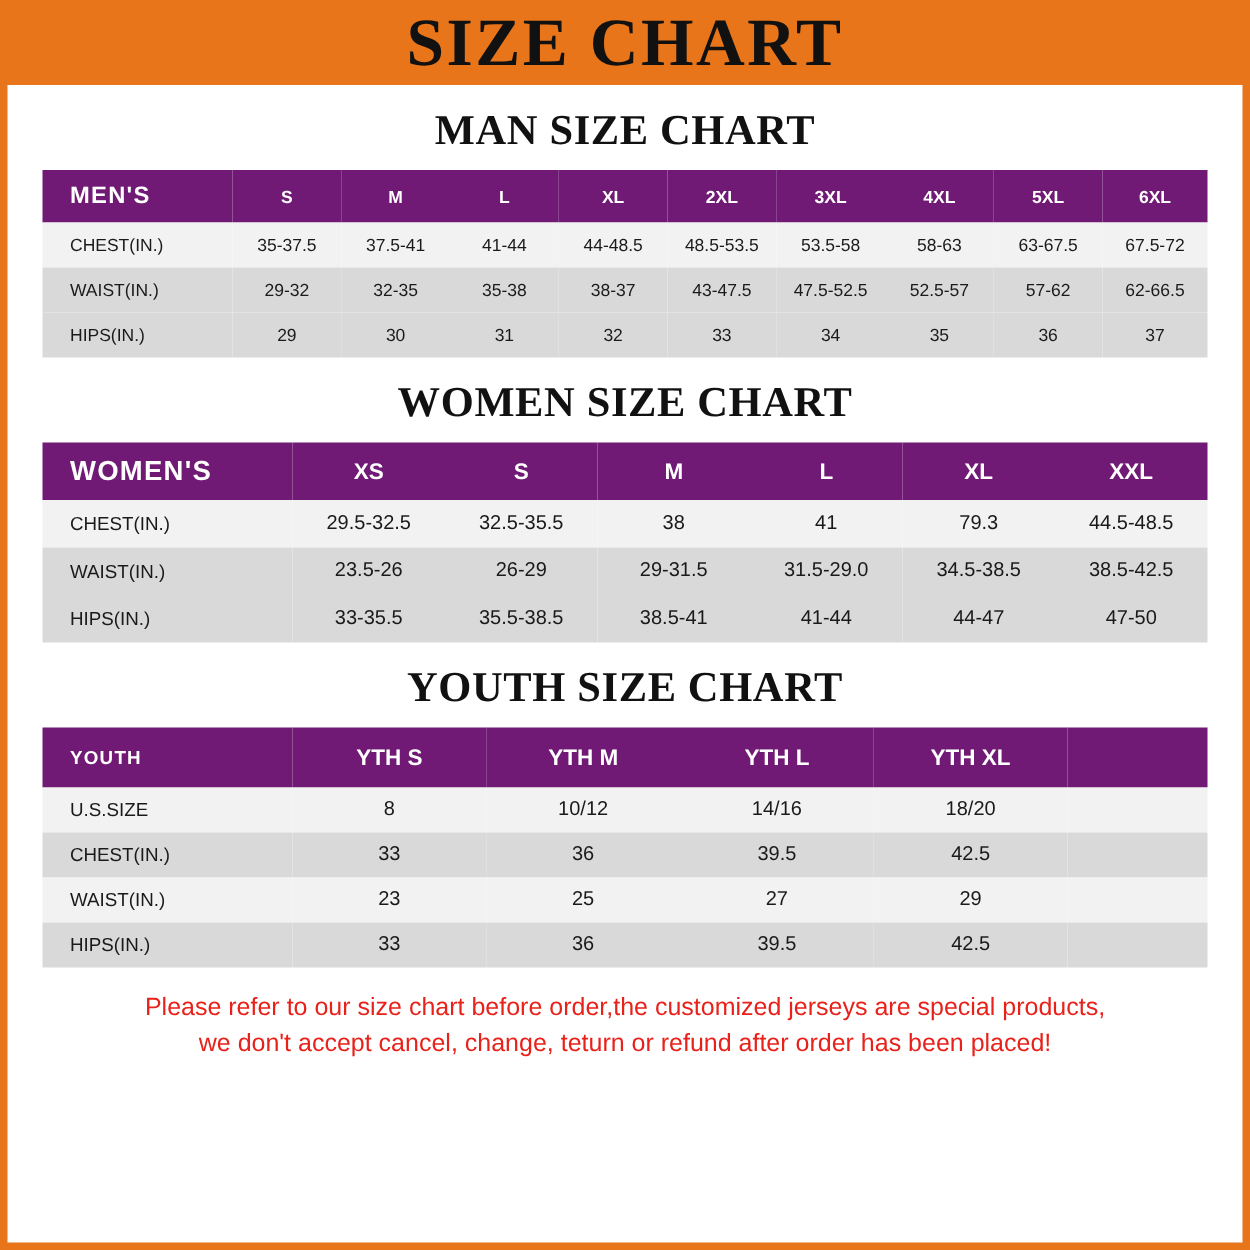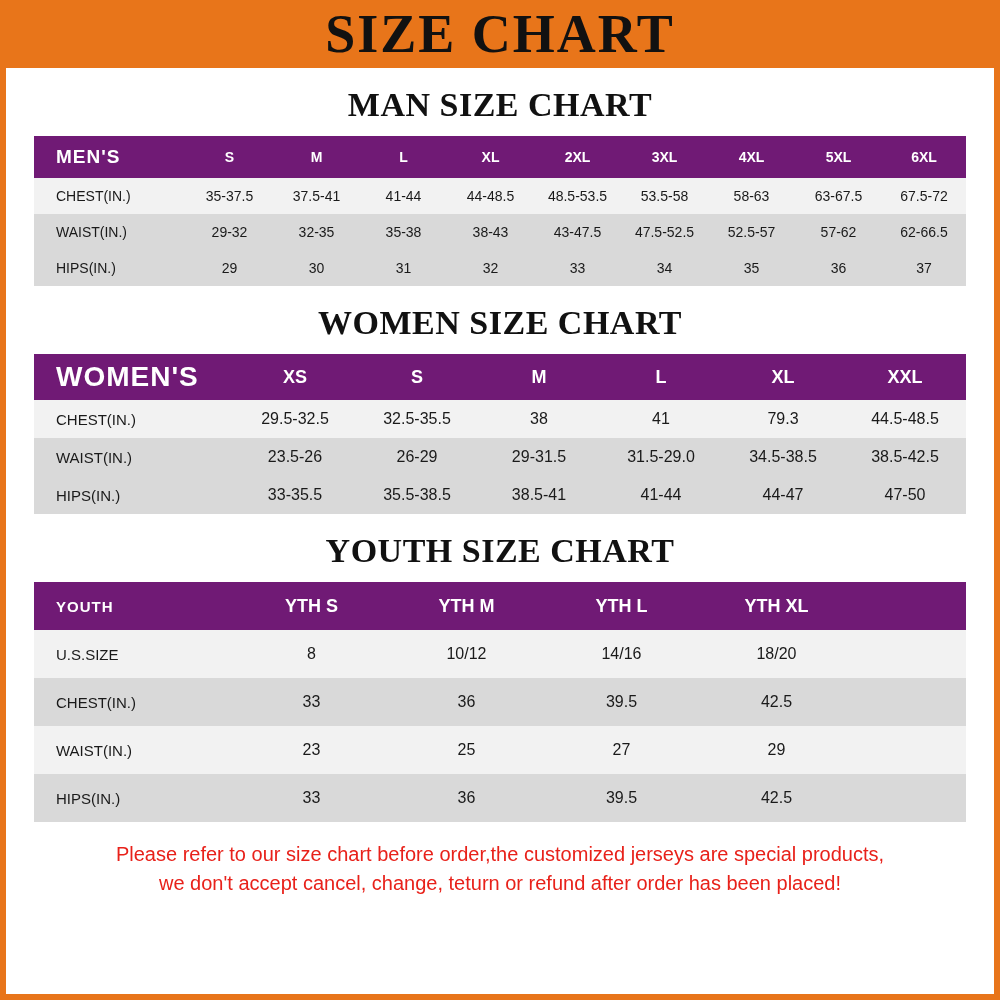--- a/index.html
+++ b/index.html
@@ -93,24 +93,24 @@
     font-size: 15px;
   }
   
   .men-table td, .men-table th { font-size: 14px; }
   .men-table thead th.corner { font-size: 19px; }
   .men-table td.rowlabel { font-size: 14px; }
 
   
   .women-table td, .women-table th { font-size: 16px; height: 38px; }
   .women-table thead th { font-size: 18px; height: 46px; }
-  .women-table thead th.corner { font-size: 28px; }
+  .women-table thead th.corner { font-size: 22px; }
 
   
-  .youth-table td, .youth-table th { font-size: 16px; height: 48px; }
+  .youth-table td, .youth-table th { font-size: 16px; height: 36px; }
   .youth-table thead th { font-size: 18px; height: 48px; }
   .youth-table thead th.corner { font-size: 15px; }
 
   .footer-note {
     margin: 18px 10px 0 10px;
     text-align: center;
     color: #e8211a;
     font-size: 20px;
     line-height: 1.45;
   }
@@ -166,21 +166,21 @@
           <td>53.5-58</td>
           <td>58-63</td>
           <td>63-67.5</td>
           <td>67.5-72</td>
         </tr>
         <tr class="even">
           <td class="rowlabel">WAIST(IN.)</td>
           <td>29-32</td>
           <td>32-35</td>
           <td>35-38</td>
-          <td>38-43</td>
+          <td>38-37</td>
           <td>43-47.5</td>
           <td>47.5-52.5</td>
           <td>52.5-57</td>
           <td>57-62</td>
           <td>62-66.5</td>
         </tr>
         <tr class="even">
           <td class="rowlabel">HIPS(IN.)</td>
           <td>29</td>
           <td>30</td>

